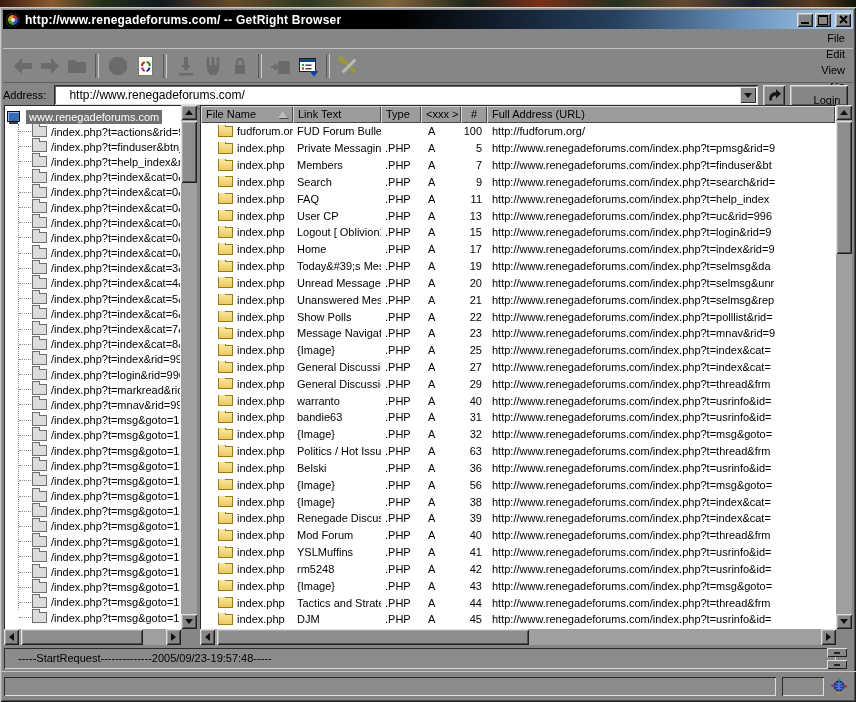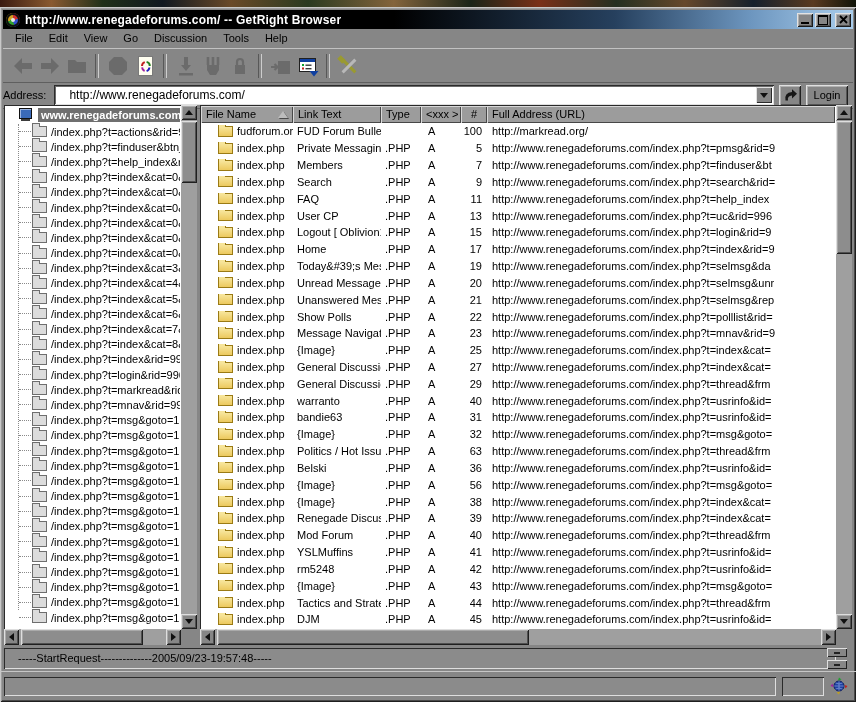--- a/index.html
+++ b/index.html
@@ -20,21 +20,21 @@
   .tb-icon::after{content:"";position:absolute;left:5px;top:5px;width:4px;height:4px;border-radius:50%;background:#e8e8e8;}
   .tb-title{color:#fff;font-weight:bold;font-size:12px;margin-left:5px;white-space:nowrap;letter-spacing:.2px;}
   .tb-btns{margin-left:auto;display:flex;align-items:center;margin-right:2px;}
   .tb-btn{width:16px;height:14px;background:var(--face,#868686);display:flex;align-items:center;justify-content:center;
     box-shadow:inset 1px 1px 0 #e2e2e2, inset -1px -1px 0 #1a1a1a, inset 2px 2px 0 #b0b0b0, inset -2px -2px 0 #545454;}
   .tb-btn + .tb-btn{margin-left:2px;}
   .tb-btn.close{margin-left:4px;}
   .g-min{width:8px;height:2px;background:#000;margin-top:7px;}
   .g-max{width:8px;height:7px;border:1px solid #000;border-top-width:2px;}
   
-  .menubar{position:absolute;left:3px;right:3px;top:23px;height:18px;display:flex;align-items:flex-start;padding-left:4px;}
+  .menubar{position:absolute;left:3px;right:3px;top:23px;height:18px;display:flex;align-items:flex-end;padding-left:4px;flex-direction:column;}
   .menu-item{padding:2px 8px;color:#000;font-size:11px;}
   
   .toolbar{position:absolute;left:3px;right:3px;top:41px;height:33px;display:flex;align-items:center;padding-left:6px;
     border-top:1px solid #c2c2c2;border-bottom:1px solid #5f5f5f;}
   .tbtn{width:27px;height:27px;display:flex;align-items:center;justify-content:center;flex:0 0 auto;}
   .tsep{width:2px;height:24px;margin:0 5px;border-left:1px solid #585858;border-right:1px solid #cdcdcd;flex:0 0 auto;}
   
   .addressbar{position:absolute;left:3px;right:3px;top:75px;height:26px;display:flex;align-items:center;
     border-bottom:1px solid #5f5f5f;}
   .addr-label{margin-left:0;flex:0 0 auto;}
@@ -42,42 +42,42 @@
     box-shadow:inset 1px 1px 0 #2b2b2b, inset -1px -1px 0 #e0e0e0, inset 2px 2px 0 #6a6a6a;}
   .combo input{position:absolute;left:3px;top:2px;right:20px;bottom:2px;border:0;outline:0;background:#fff;
     font-family:"Liberation Sans",sans-serif;font-size:12px;color:#000;padding:0 0 0 3px;margin-left:9px;}
   .combo-drop{position:absolute;right:2px;top:2px;bottom:2px;width:16px;background:var(--face,#868686);
     display:flex;align-items:center;justify-content:center;
     box-shadow:inset 1px 1px 0 #e0e0e0, inset -1px -1px 0 #2b2b2b;}
   .go-btn{width:22px;height:21px;margin-left:5px;flex:0 0 auto;background:var(--face,#868686);
     display:flex;align-items:center;justify-content:center;
     box-shadow:inset 1px 1px 0 #e0e0e0, inset -1px -1px 0 #1f1f1f, inset 2px 2px 0 #b0b0b0, inset -2px -2px 0 #545454;}
   .login-btn{width:42px;height:21px;margin:0 5px;flex:0 0 auto;background:var(--face,#868686);
-    display:flex;align-items:center;justify-content:center;font-size:11px;
-    box-shadow:inset 1px 1px 0 #e0e0e0, inset -1px -1px 0 #1f1f1f, inset 2px 2px 0 #b0b0b0, inset -2px -2px 0 #545454;}
+    display:flex;align-items:flex-end;justify-content:center;font-size:11px;
+    box-shadow:inset 1px 1px 0 #e0e0e0, inset -1px -1px 0 #1f1f1f, inset 2px 2px 0 #b0b0b0, inset -2px -2px 0 #545454;padding-left:16px;}
   
   .au{width:0;height:0;border-left:4px solid transparent;border-right:4px solid transparent;border-bottom:5px solid #101010;}
   .ad{width:0;height:0;border-left:4px solid transparent;border-right:4px solid transparent;border-top:5px solid #101010;}
   .al{width:0;height:0;border-top:4px solid transparent;border-bottom:4px solid transparent;border-right:5px solid #101010;}
   .ar{width:0;height:0;border-top:4px solid transparent;border-bottom:4px solid transparent;border-left:5px solid #101010;}
   .sbtn{position:absolute;background:var(--face,#868686);display:flex;align-items:center;justify-content:center;
     box-shadow:inset 1px 1px 0 #dedede, inset -1px -1px 0 #1f1f1f, inset 2px 2px 0 #aaa, inset -2px -2px 0 #505050;}
   .thumb{position:absolute;background:#8d8d8d;
     box-shadow:inset 1px 1px 0 #dedede, inset -1px -1px 0 #1f1f1f, inset 2px 2px 0 #aaa, inset -2px -2px 0 #505050;}
   .vtrack{position:absolute;right:0;top:0;bottom:16px;width:16px;background:#9f9f9f;}
   .htrack{position:absolute;left:0;right:16px;bottom:0;height:16px;background:#9f9f9f;}
   .corner{position:absolute;right:0;bottom:0;width:16px;height:16px;background:var(--face,#868686);}
   
   .panel{position:absolute;background:#fff;
     box-shadow:inset 1px 1px 0 #2a2a2a, inset -1px -1px 0 #e4e4e4;}
   #left-panel{left:4px;top:98px;width:193px;height:540px;}
   #right-panel{left:200px;top:98px;width:652px;height:540px;}
   .tree-content{position:absolute;left:1px;top:1px;right:17px;bottom:17px;overflow:hidden;padding-top:2px;}
   .tree-rail{position:absolute;left:13px;top:18px;height:486px;border-left:1px dotted #8a8a8a;}
-  .tree-root{height:16px;display:flex;align-items:flex-start;padding-left:14px;font-weight:bold;}
+  .tree-root{height:16px;display:flex;align-items:flex-end;padding-left:2px;}
   .tree-root-label{margin-left:4px;padding:1px 3px;background:var(--selection,#6f6f6f);color:#fff;white-space:nowrap;}
   .tree-row{height:15.2px;display:flex;align-items:center;padding-left:14px;white-space:nowrap;}
   .tline{width:12px;border-bottom:1px dotted #8a8a8a;flex:0 0 auto;}
   .fold{position:relative;width:13px;height:9px;flex:0 0 auto;margin-left:1px;border:1px solid #6e6e6e;background:#dcdcdc;}
   .fold::before{content:"";position:absolute;left:-1px;top:-4px;width:6px;height:3px;border:1px solid #6e6e6e;border-bottom:0;background:#dcdcdc;}
   .fold.yellow{border-color:#9a7a14;background:linear-gradient(#f7e59a,#ecc95e);}
   .fold.yellow::before{border-color:#9a7a14;background:#f7e59a;}
   .tlabel{margin-left:4px;}
   .pc-icon{position:relative;width:15px;height:13px;flex:0 0 auto;}
   .pc-icon .scr{position:absolute;left:0;top:0;width:11px;height:9px;border:1px solid #111;background:#3a6ab8;box-shadow:inset 1px 1px 0 #9ab4e0;}
@@ -465,21 +465,21 @@
       <div class="tbl-body" id="table-body">
           <div class="tbl-row">
             <div class="cell c-file">
               <span class="fold yellow"></span>
               <span class="fname">fudforum.org/</span>
             </div>
             <div class="cell c-link">FUD Forum Bulleti...</div>
             <div class="cell c-type"></div>
             <div class="cell c-xxx">A</div>
             <div class="cell c-num">100</div>
-            <div class="cell c-url">http://markread.org/</div>
+            <div class="cell c-url">http://fudforum.org/</div>
           </div>
           <div class="tbl-row">
             <div class="cell c-file">
               <span class="fold yellow"></span>
               <span class="fname">index.php</span>
             </div>
             <div class="cell c-link">Private Messaging</div>
             <div class="cell c-type">.PHP</div>
             <div class="cell c-xxx">A</div>
             <div class="cell c-num">5</div>

